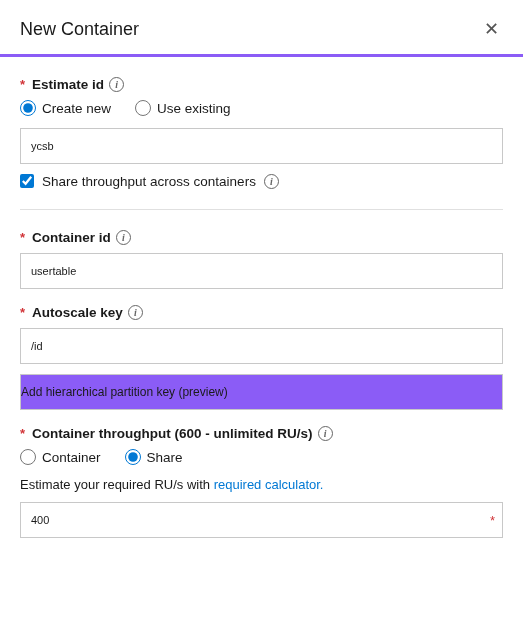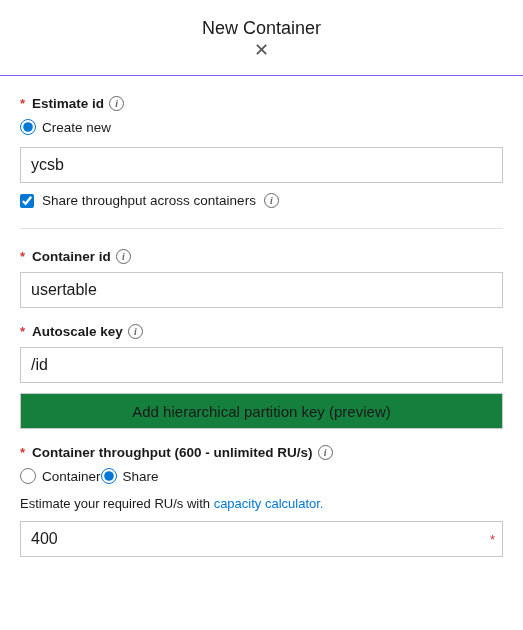--- a/index.html
+++ b/index.html
@@ -24,22 +24,21 @@
       padding: 0;
       position: relative;
       box-shadow: 0 2px 10px rgba(0,0,0,0.2);
     }
 
     .dialog-header {
       display: flex;
       justify-content: space-between;
       align-items: center;
       padding: 18px 20px 14px 20px;
-      border-bottom: 1px solid #8b5cf6;
-      flex-direction: column;
+      border-bottom: 3px solid #8b5cf6;
     }
 
     .dialog-title {
       font-size: 18px;
       font-weight: 400;
       color: #1a1a1a;
     }
 
     .close-btn {
       background: none;
@@ -86,20 +85,21 @@
       font-size: 10px;
       color: #666;
       font-weight: bold;
       cursor: pointer;
       font-style: italic;
       font-family: serif;
     }
 
     .radio-group {
       display: flex;
+      gap: 24px;
       margin-bottom: 12px;
       align-items: center;
     }
 
     .radio-option {
       display: flex;
       align-items: center;
       gap: 6px;
       cursor: pointer;
       font-size: 13.5px;
@@ -111,29 +111,29 @@
       height: 16px;
       accent-color: #0078d4;
       cursor: pointer;
     }
 
     .text-input {
       width: 100%;
       height: 36px;
       border: 1px solid #c8c8c8;
       padding: 17px 10px;
-      font-size: 16px;
+      font-size: 11px;
       color: #1a1a1a;
       outline: none;
       background: #fff;
     }
 
     .checkbox-row {
       display: flex;
-      align-items: center;
+      align-items: flex-start;
       gap: 8px;
       margin-top: 10px;
       font-size: 13.5px;
       color: #1a1a1a;
     }
 
     .checkbox-row input[type="checkbox"] {
       width: 14px;
       height: 14px;
       accent-color: #0078d4;
@@ -142,26 +142,26 @@
 
     .divider {
       border: none;
       border-top: 1px solid #e0e0e0;
       margin: 20px 0;
     }
 
     .add-partition-btn {
       width: 100%;
       height: 36px;
-      background: #15803d;
+      background: #8b5cf6;
       border: 1px solid #c8c8c8;
-      font-size: 15px;
-      color: #1a1a1a;
-      cursor: pointer;
-      text-align: center;
+      font-size: 12px;
+      color: #1a1a1a;
+      cursor: pointer;
+      text-align: left;
       margin-top: 10px;
     }
 
     .throughput-section {
       margin-top: 16px;
     }
 
     .estimate-text {
       font-size: 13px;
       color: #1a1a1a;
@@ -207,20 +207,24 @@
         <span class="required-star">*</span>
         <span>Estimate id</span>
         <span class="info-icon">i</span>
       </div>
 
       <div class="radio-group">
         <label class="radio-option">
           <input type="radio" name="db-option" checked="" style="">
           <span>Create new</span>
         </label>
+        <label class="radio-option">
+          <input type="radio" name="db-option" style="">
+          <span>Use existing</span>
+        </label>
       </div>
 
       <input class="text-input" type="text" value="ycsb" style="">
 
       <div class="checkbox-row">
         <input type="checkbox" checked="" style="">
         <span>Share throughput across containers</span>
         <span class="info-icon">i</span>
       </div>
     </div>
@@ -259,21 +263,21 @@
           <span>Container</span>
         </label>
         <label class="radio-option">
           <input type="radio" name="throughput-option" checked="" style="">
           <span>Share</span>
         </label>
       </div>
 
       <div class="estimate-text">
         <span>Estimate your required RU/s with</span>
-        <a href="#">capacity calculator.</a>
+        <a href="#">required calculator.</a>
       </div>
 
       <div class="input-wrapper">
         <input class="text-input" type="text" value="400" style="">
         <span class="required-star-inline">*</span>
       </div>
     </div>
 
   </div>
 </div>

